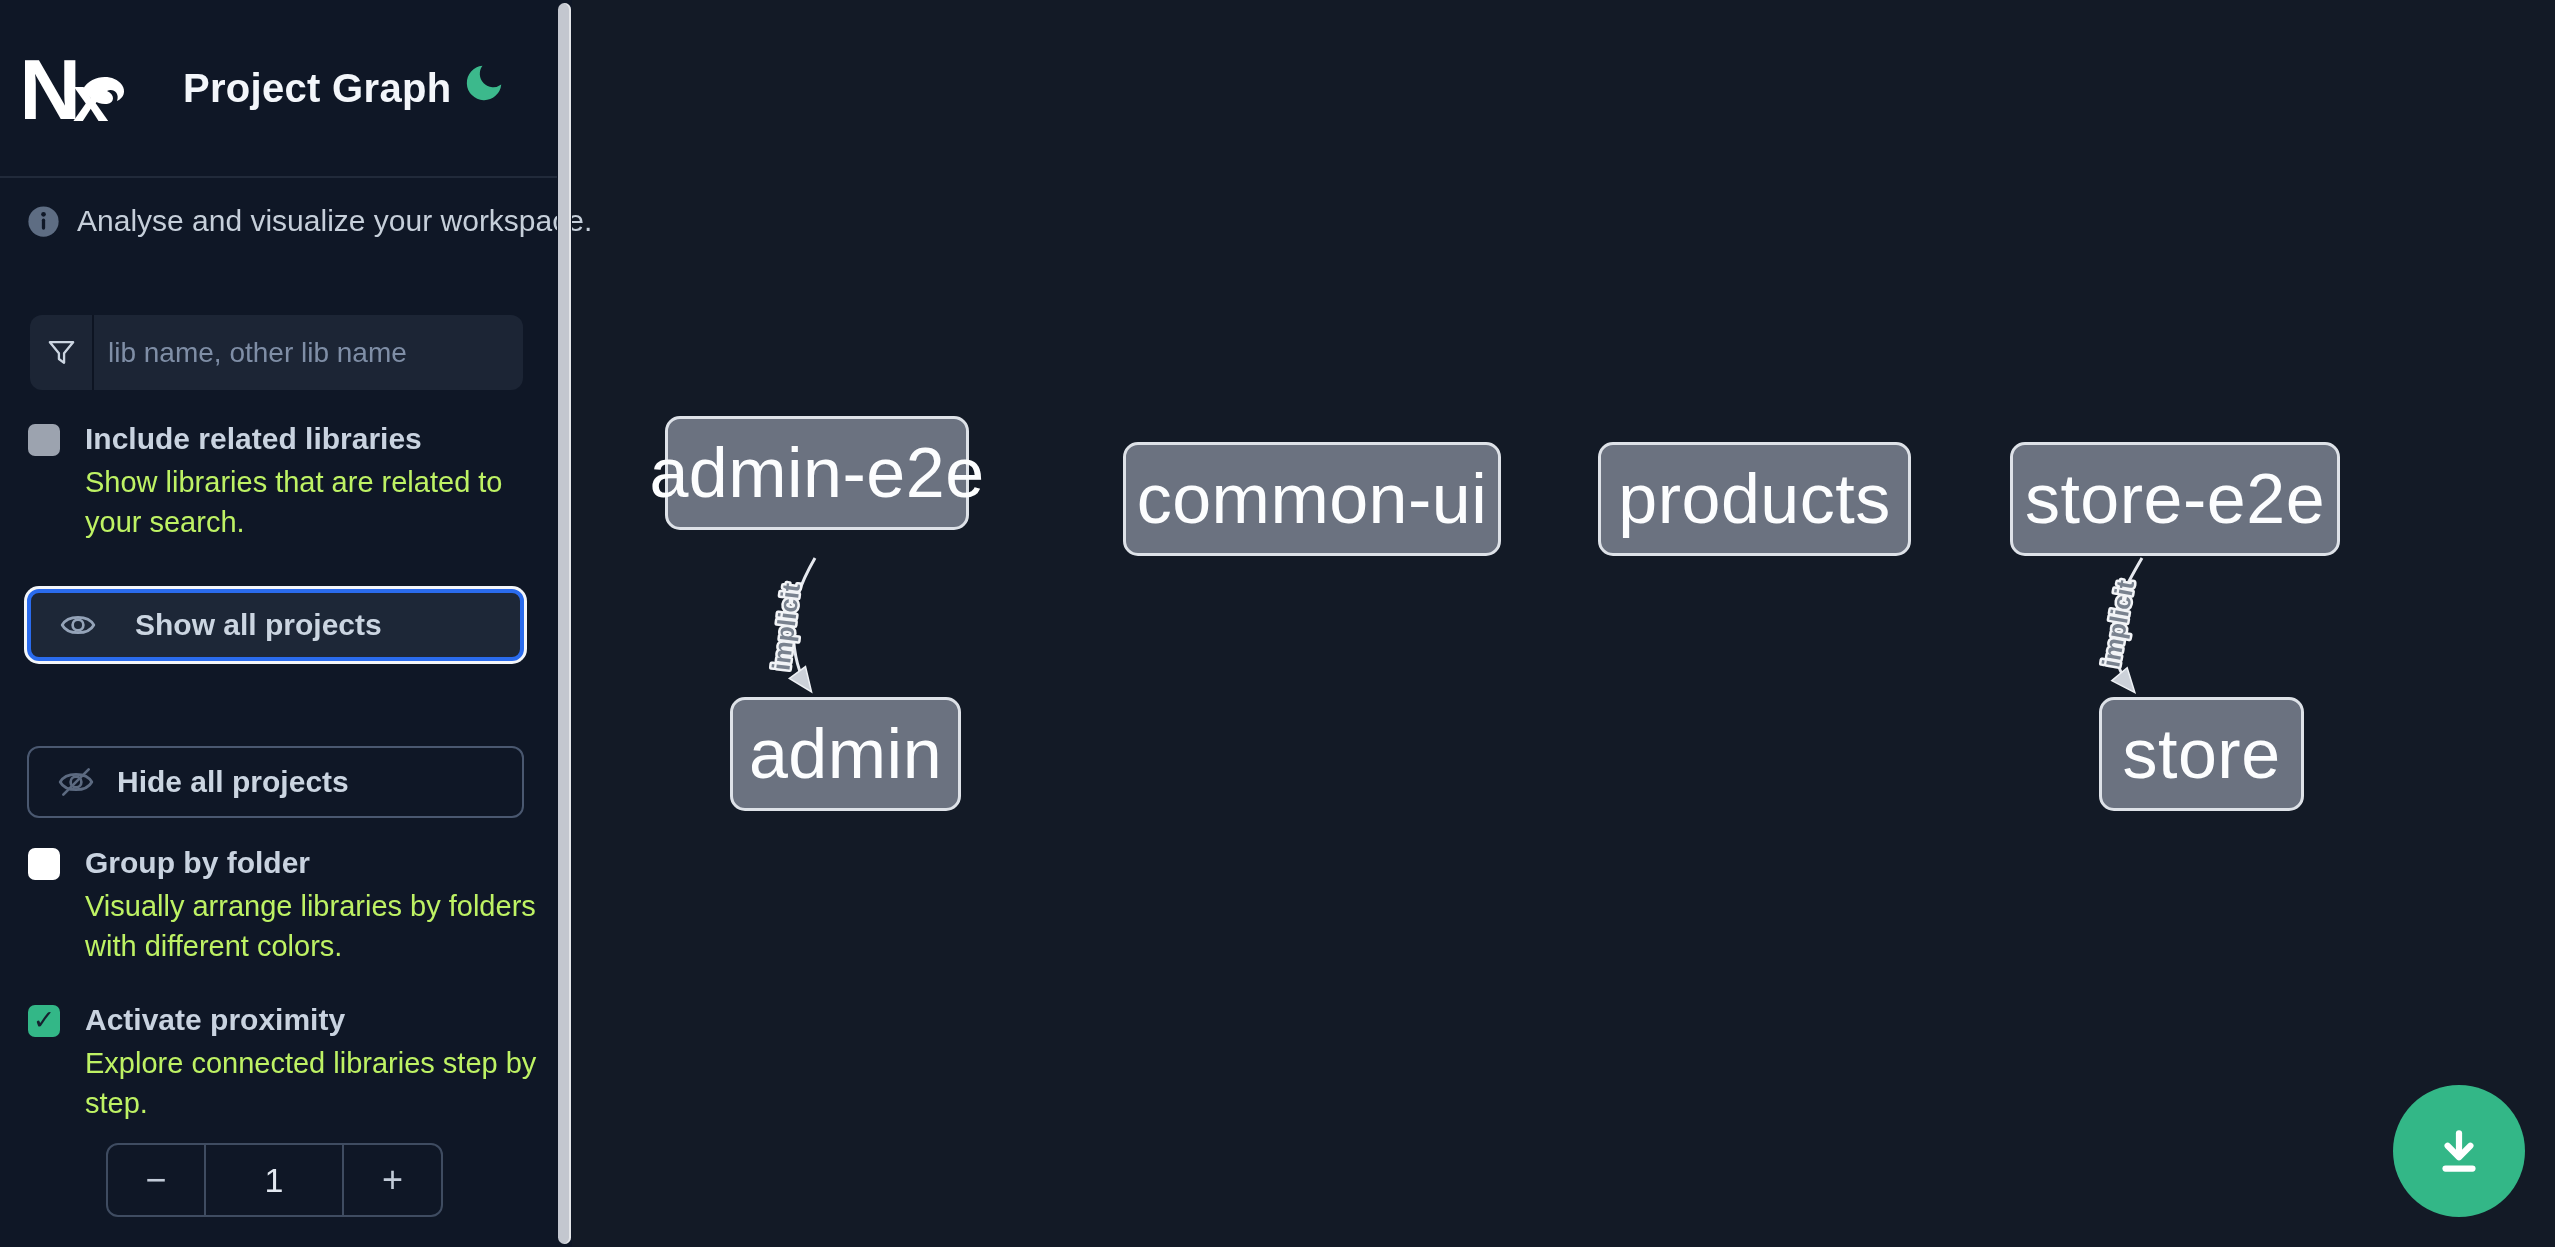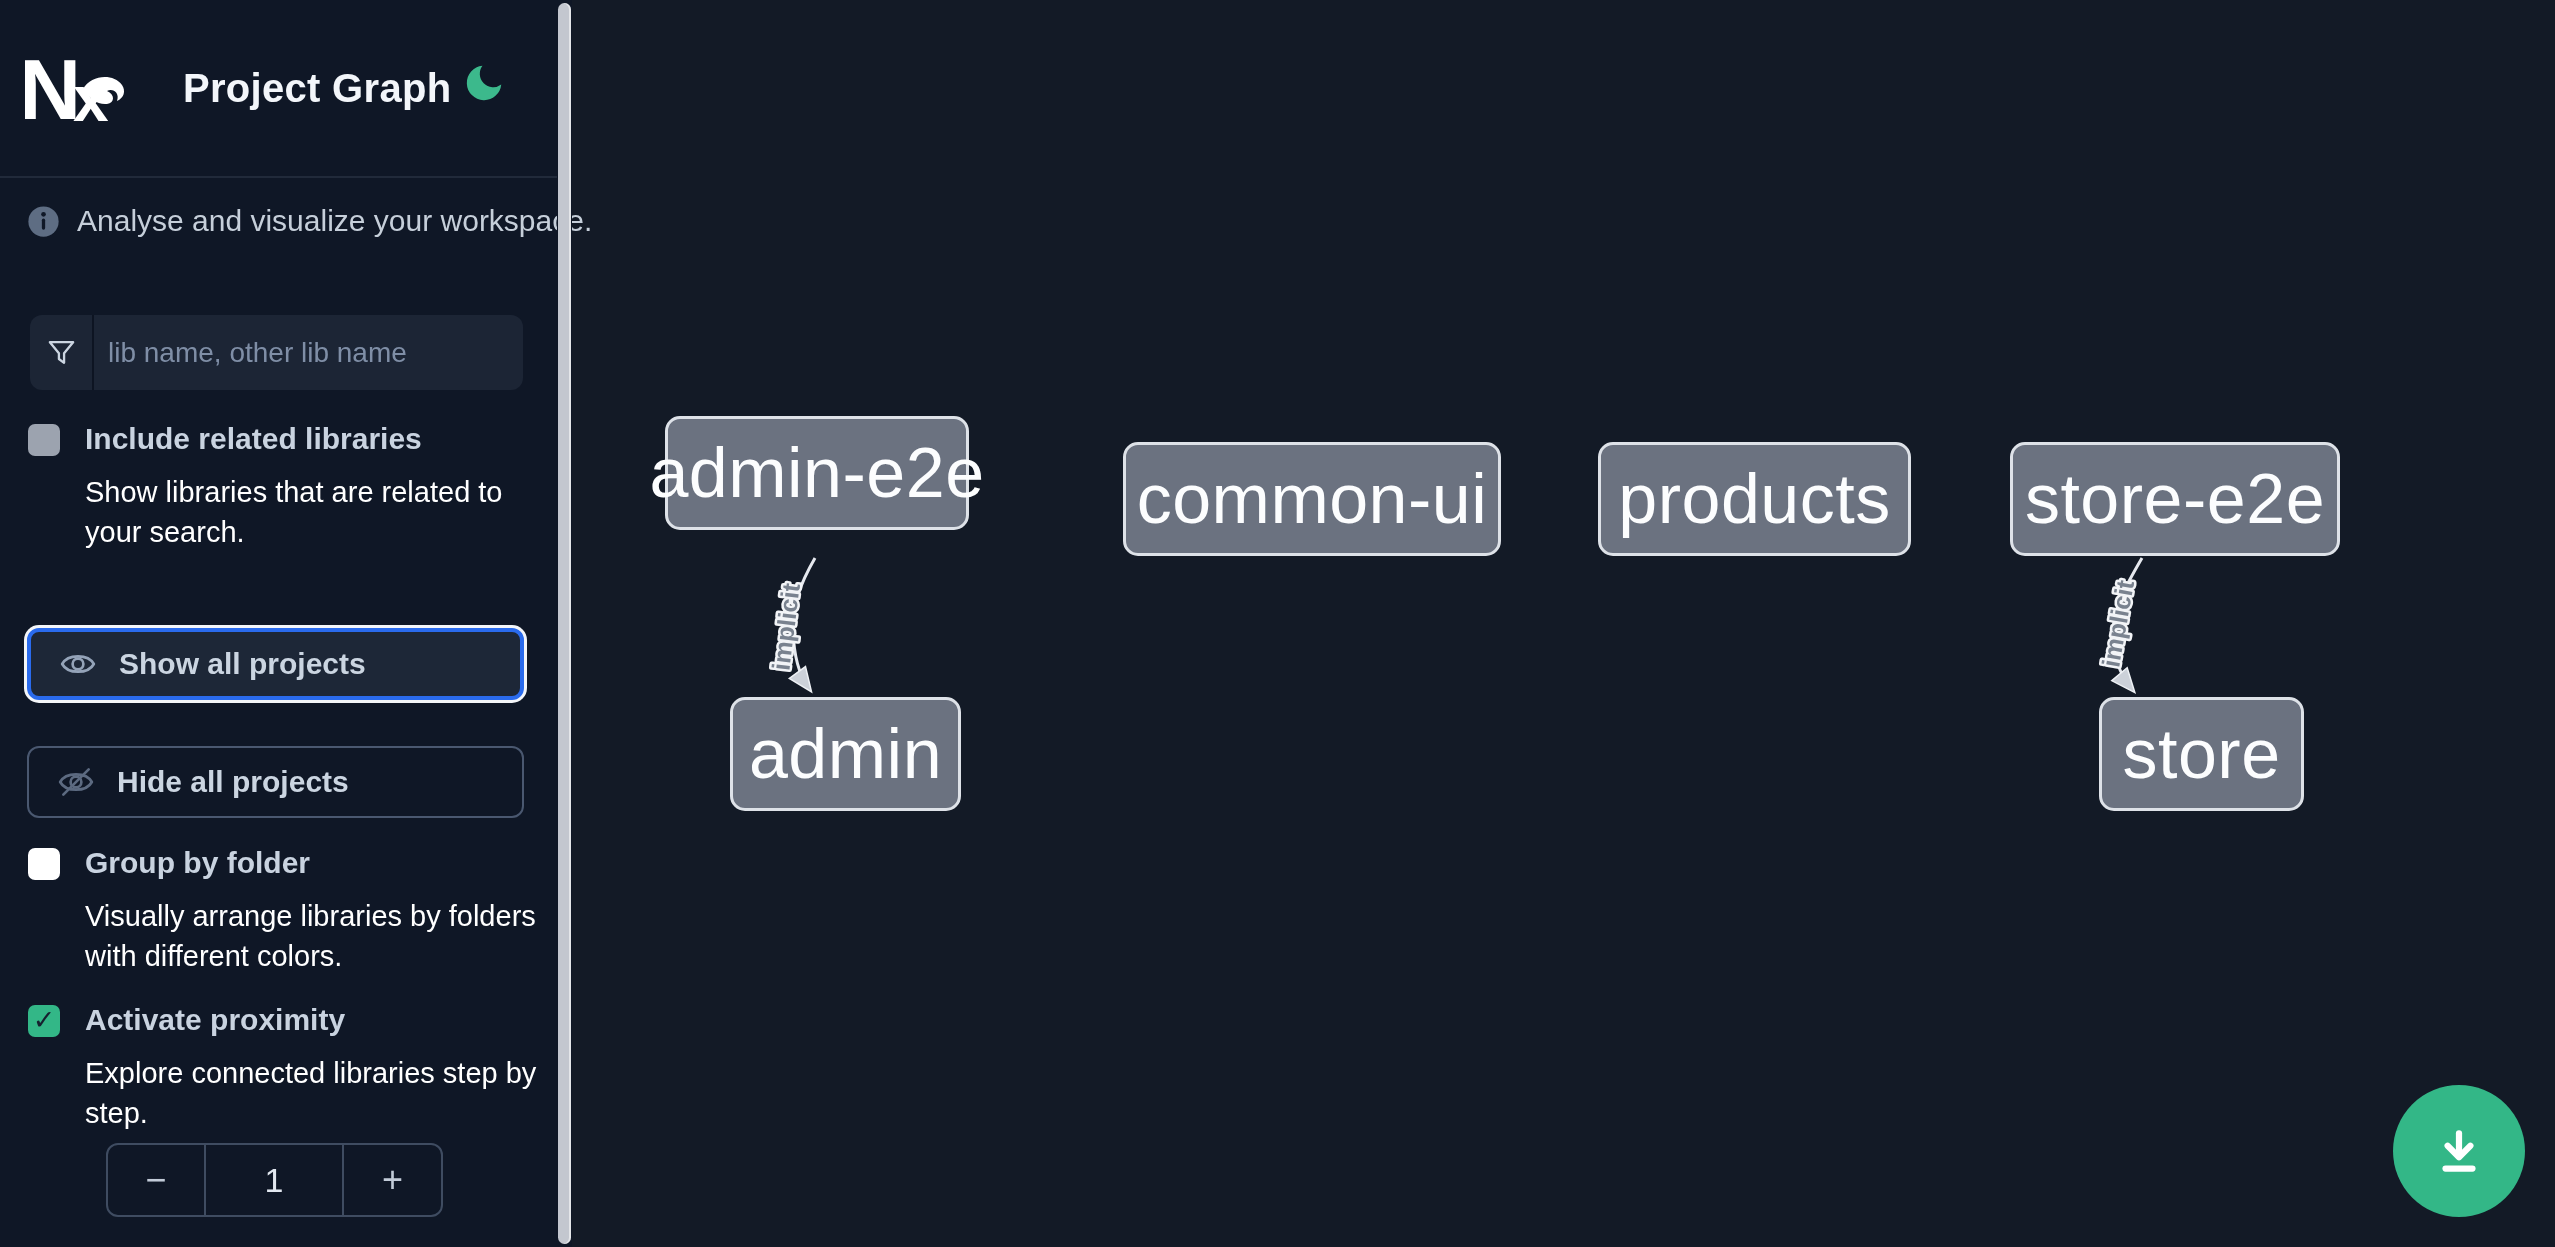--- a/index.html
+++ b/index.html
@@ -77,22 +77,22 @@
   .checkbox.disabled { background:#9ca3af; }
   .checkbox.checked { background:var(--accent-green,#33b787); }
   .checkbox.checked::after {
     content:"\2713"; color:#16202f; font-size:27px; font-weight:700; line-height:1;
     transform:translateY(-1px);
   }
   .toggle-label {
     margin-left:57px; font-size:30px; font-weight:700; color:#c9d3e0; cursor:pointer;
   }
   .toggle-desc {
-    margin-left:57px; margin-top:16px; width:455px;
-    font-size:29px; line-height:40px; color:#ffffff;
+    margin-left:57px; margin-top:6px; width:455px;
+    font-size:29px; line-height:40px; color:#bef264;
   }
 
   .side-btn {
     position:absolute; left:27px; width:497px; height:72px;
     display:flex; align-items:center;
     background:transparent; border:2px solid #4a5870; border-radius:12px;
     color:#cbd5e1; font-family:inherit; font-size:30px; font-weight:700;
     cursor:pointer; text-align:left;
   }
   .side-btn .btn-icon { margin:0 22px 0 28px; display:flex; }
@@ -198,21 +198,21 @@
       </span>
       <input class="search-input" type="text" placeholder="lib name, other lib name" style="">
     </div>
 
     <div class="toggle-row" style="top:422px;">
       <span class="checkbox disabled" id="cb-include"></span>
       <div class="toggle-label">Include related libraries</div>
       <div class="toggle-desc">Show libraries that are related to your search.</div>
     </div>
 
-    <button class="side-btn focused" id="btn-show-all" style="top:628px;">
+    <button class="side-btn focused" id="btn-show-all" style="top:589px;gap:16px;">
       <span class="btn-icon">
         <svg width="38" height="38" viewBox="0 0 24 24" fill="none" stroke="#94a3b8" stroke-width="1.7" stroke-linecap="round" stroke-linejoin="round">
           <path d="M2 12 C5.5 5.5, 18.5 5.5, 22 12 C18.5 18.5, 5.5 18.5, 2 12 Z"></path>
           <circle cx="12" cy="12" r="3.4"></circle>
         </svg>
       </span>
       <span>Show all projects</span>
     </button>
 
     <button class="side-btn" style="top:746px;">

